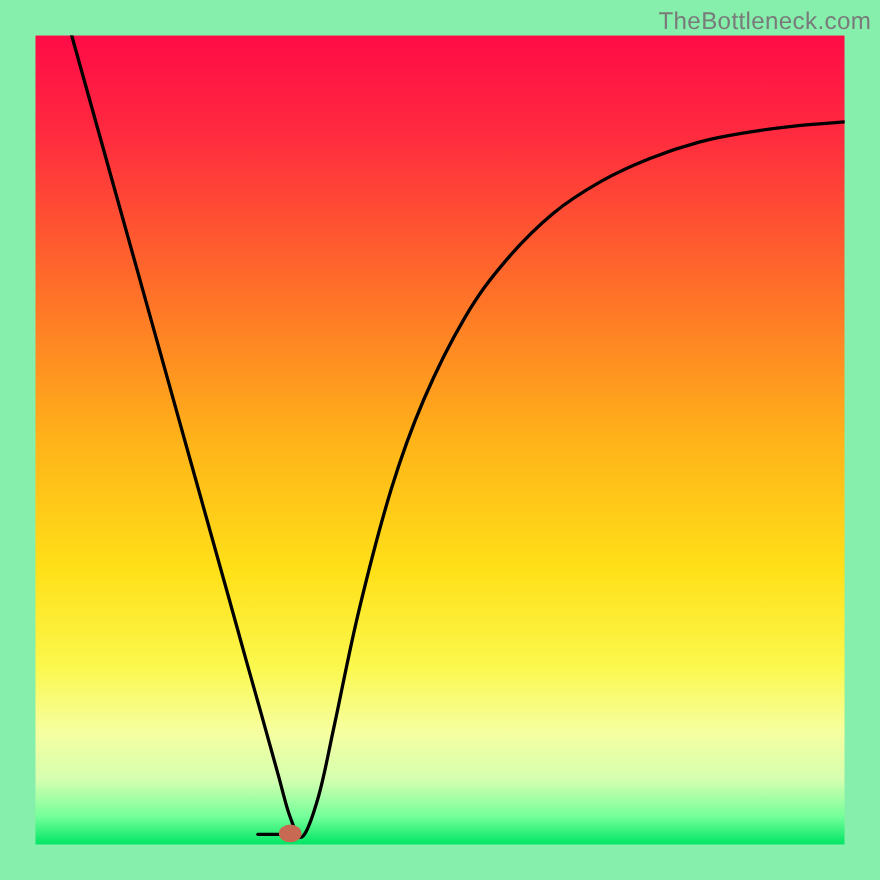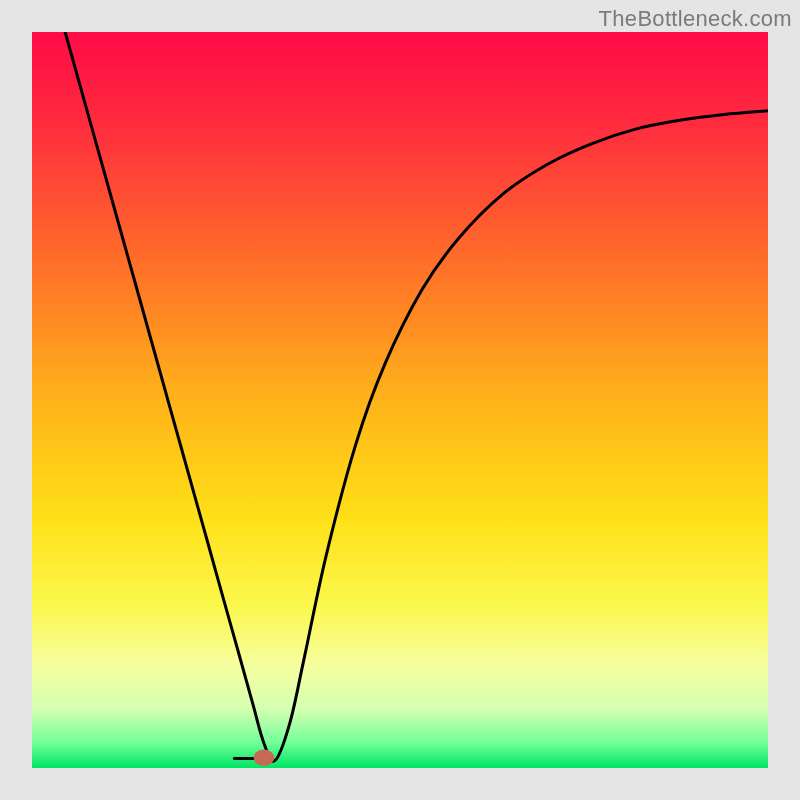--- a/index.html
+++ b/index.html
@@ -9,21 +9,21 @@
     height: 800px;
     background: #000;
     overflow: hidden;
   }
   .frame {
     position: absolute;
     left: 0;
     top: 0;
     width: 800px;
     height: 800px;
-    background: #e5e5e5;
+    background: #86efac;
   }
   .plot {
     position: absolute;
     left: 32px;
     top: 32px;
     width: 736px;
     height: 736px;
     overflow: hidden;
   }
   .watermark {

